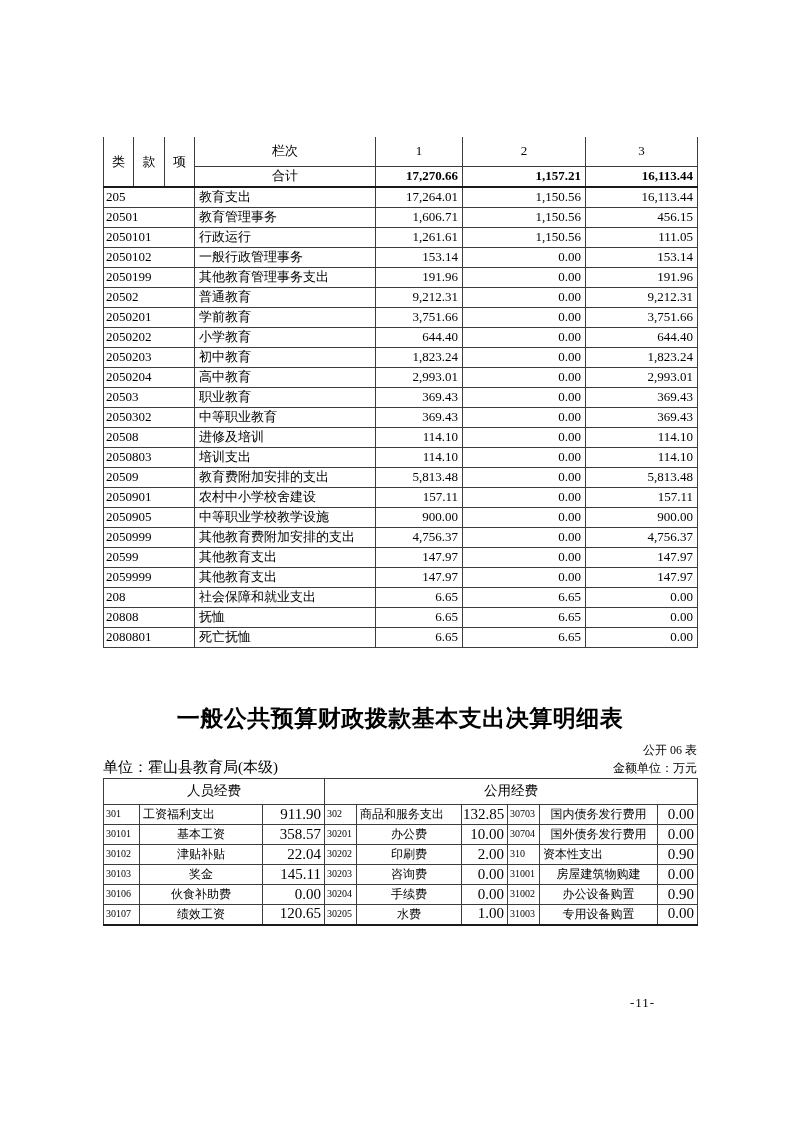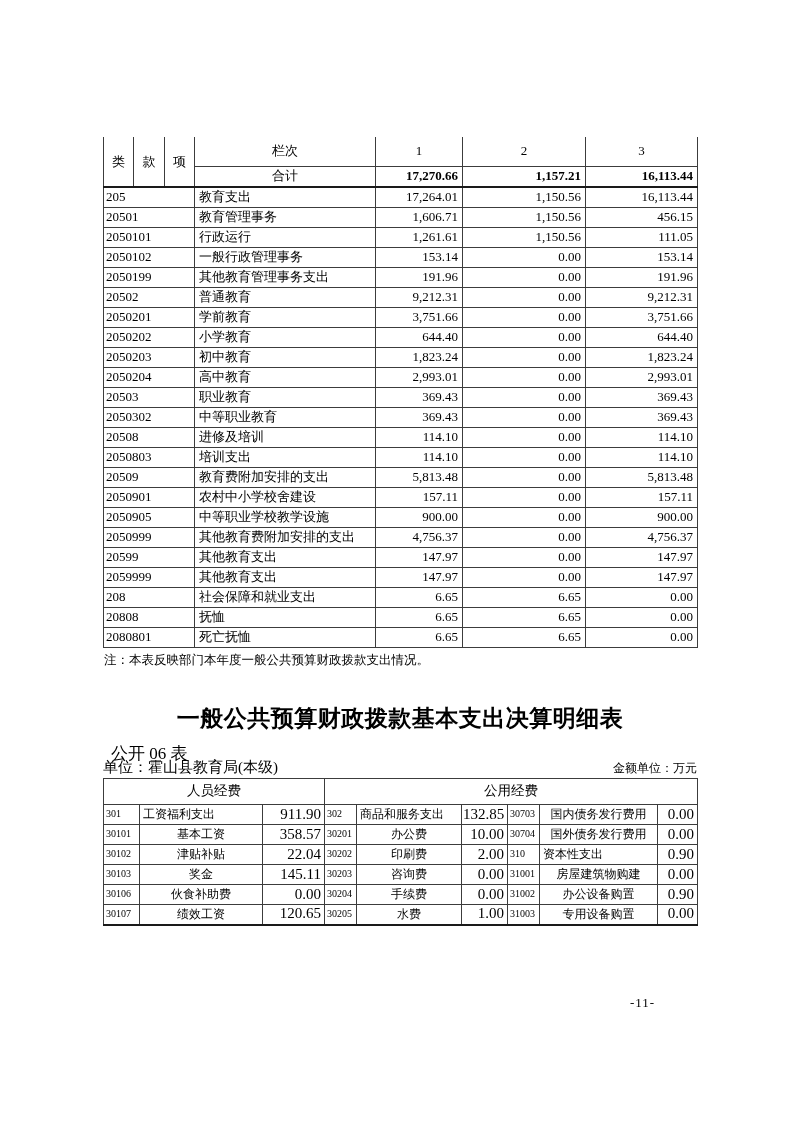--- a/index.html
+++ b/index.html
@@ -28,21 +28,21 @@
 
   
   #note1 { position:absolute; left:104px; top:652px; font-size:12.5px; }
 
   
   #t2-title {
     position:absolute; left:103px; top:703px; width:594px;
     text-align:center; font-family:"Liberation Sans","DejaVu Sans",sans-serif;
     font-weight:bold; font-size:23px; letter-spacing:0.5px;
   }
-  #t2-code { position:absolute; left:111px; top:742px; width:594px; font-size:17px; }
+  #t2-code { position:absolute; left:103px; top:742px; width:594px; text-align:right; font-size:12px; }
   #t2-meta { position:absolute; left:103px; top:758px; width:594px; display:flex; justify-content:space-between; align-items:flex-end; }
   #t2-unit { font-size:15px; }
   #t2-amount-unit { font-size:12px; }
 
   
   #table2 { position:absolute; left:103px; top:778px; width:594px; border-bottom:2px solid #1a1a1a; }
   #table2 td { border:1px solid #3c3c3c; }
   #table2 thead tr.g td { height:26px; font-size:13.5px; text-align:center; }
   #table2 thead tr.ch td { height:46px; font-size:12px; text-align:center; white-space:normal; line-height:1.25; padding:0 2px; }
   #table2 tbody td { height:20px; }
@@ -245,21 +245,20 @@
         <tr>
           <td class="code" colspan="3">2080801</td>
           <td class="name">死亡抚恤</td>
           <td class="num">6.65</td>
           <td class="num">6.65</td>
           <td class="num">0.00</td>
         </tr>
       </tbody>
   </table>
 
-  <div id="note1">注：本表反映部门本年度一般公共预算财政拨款支出情况。</div>
 
   <div id="t2-title">一般公共预算财政拨款基本支出决算明细表</div>
   <div id="t2-code">公开 06 表</div>
   <div id="t2-meta">
     <span id="t2-unit">单位：霍山县教育局(本级)</span>
     <span id="t2-amount-unit">金额单位：万元</span>
   </div>
 
   <table id="table2">
     <colgroup>

